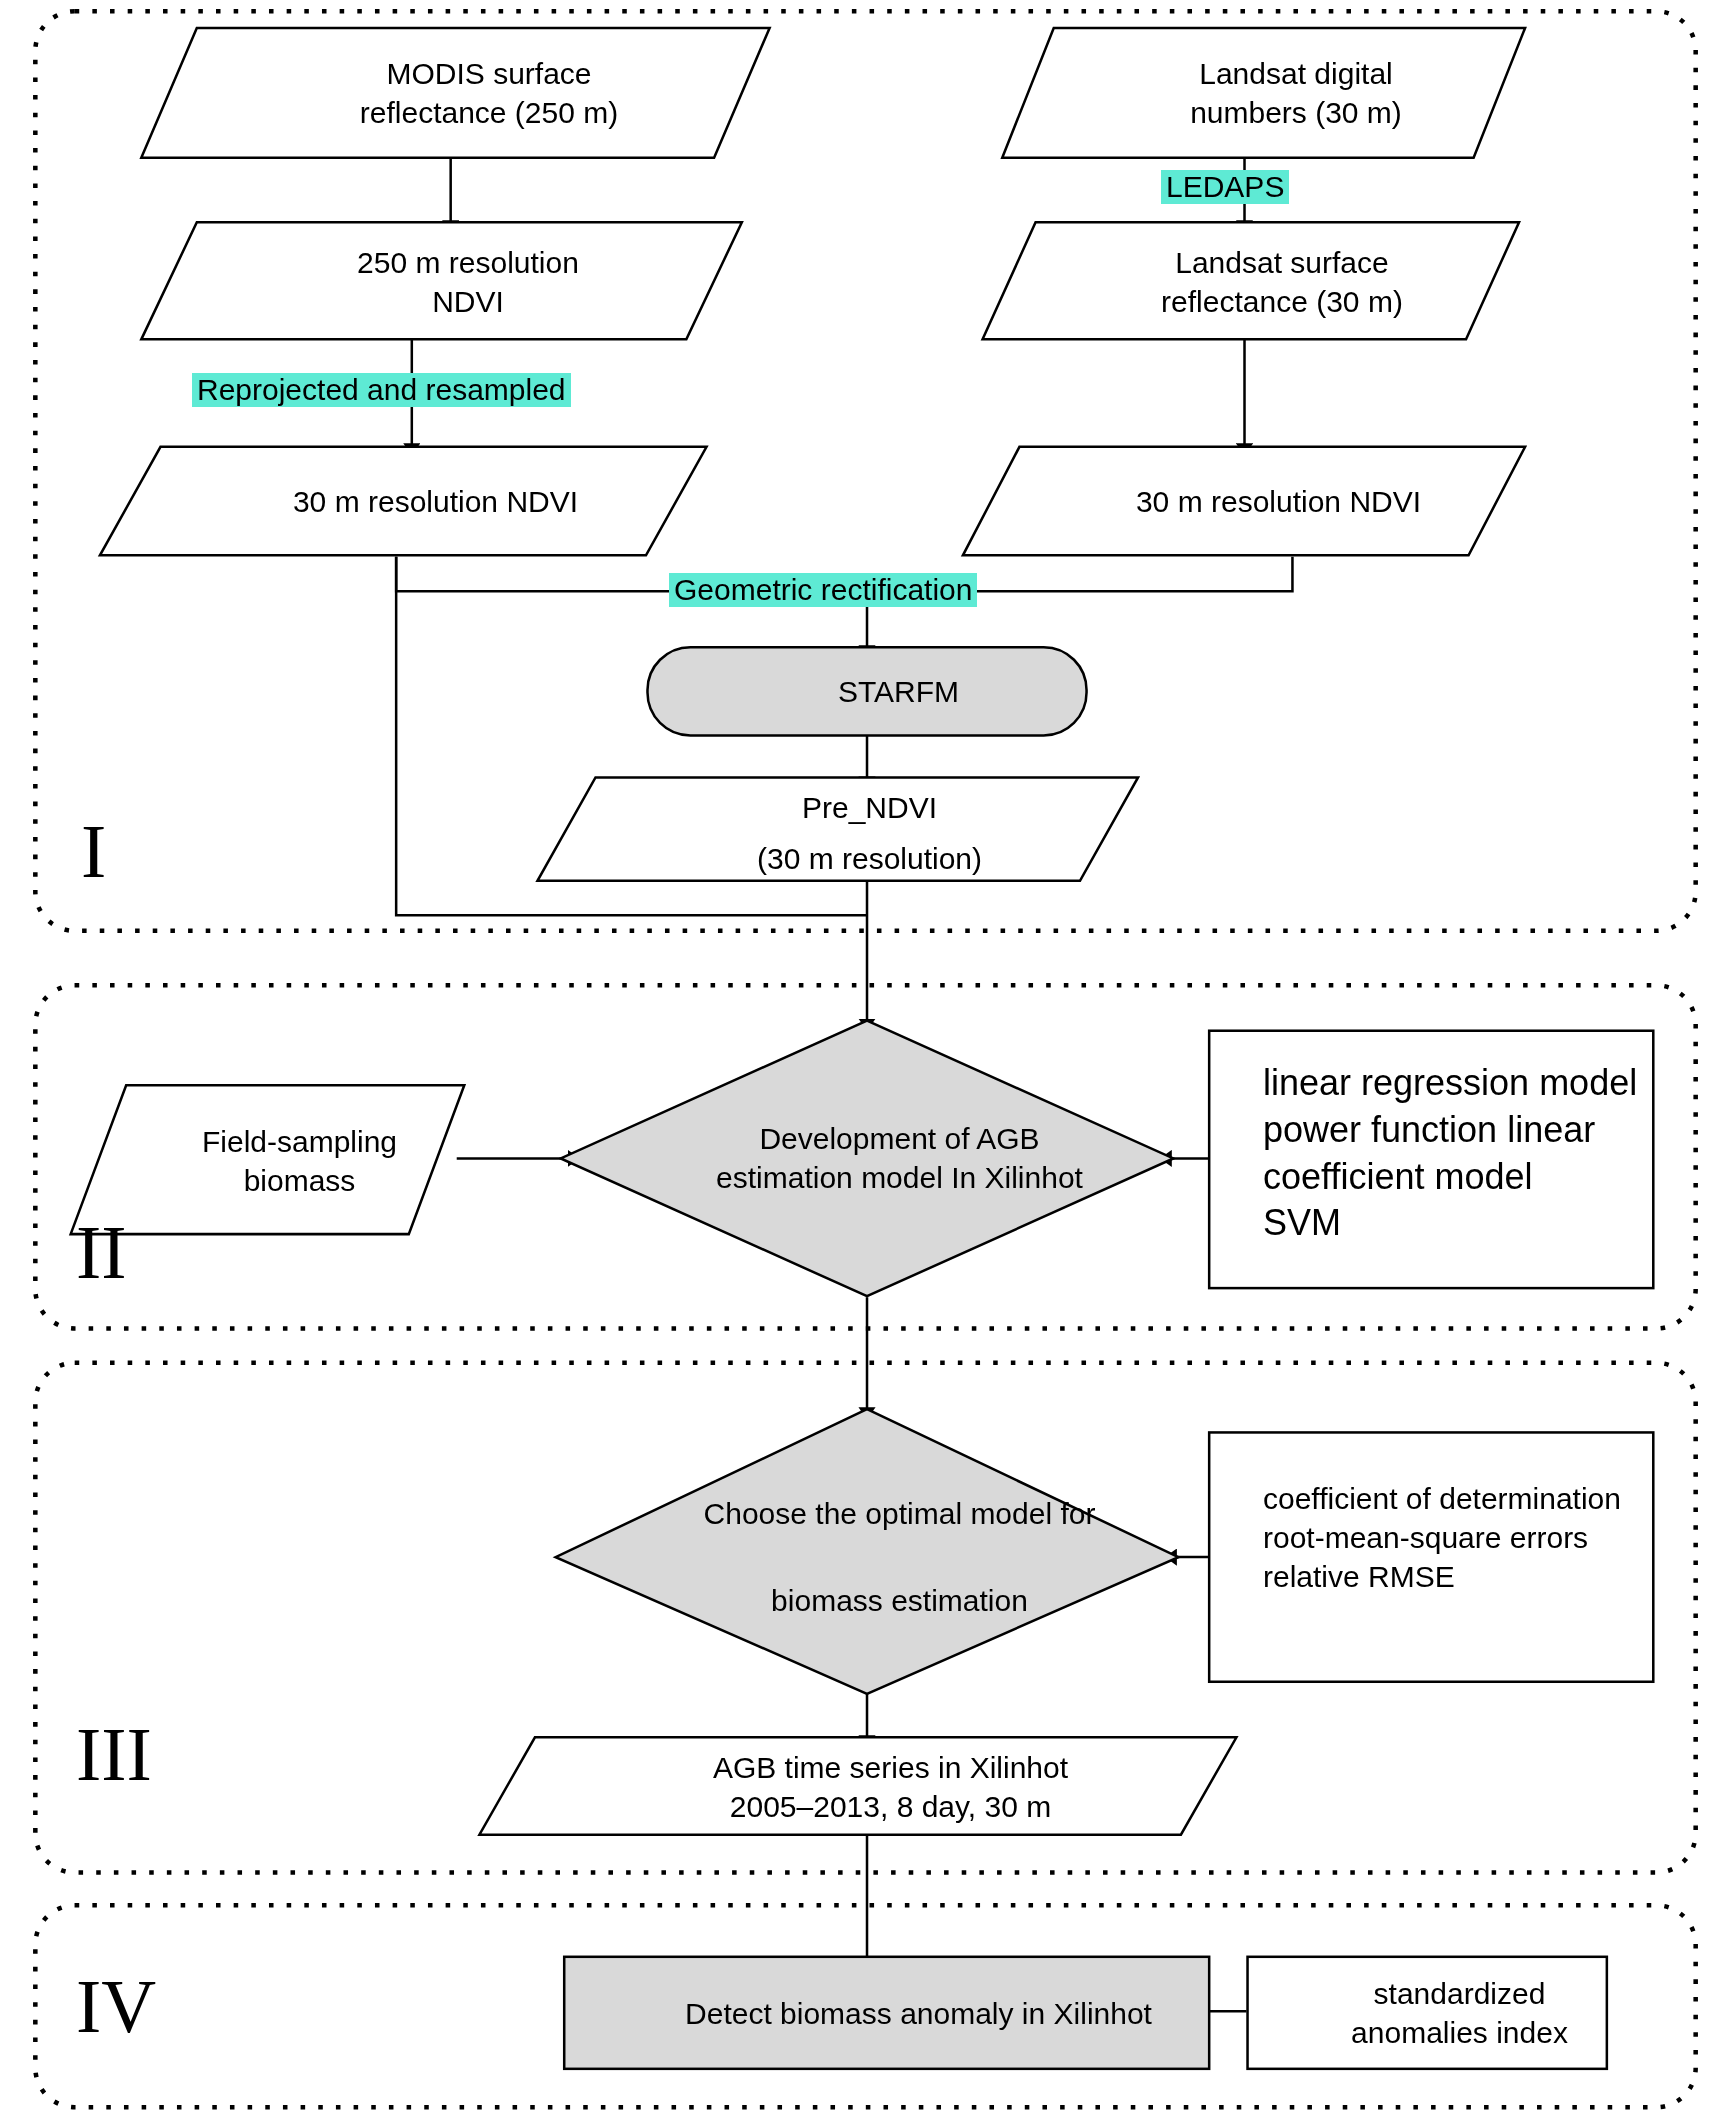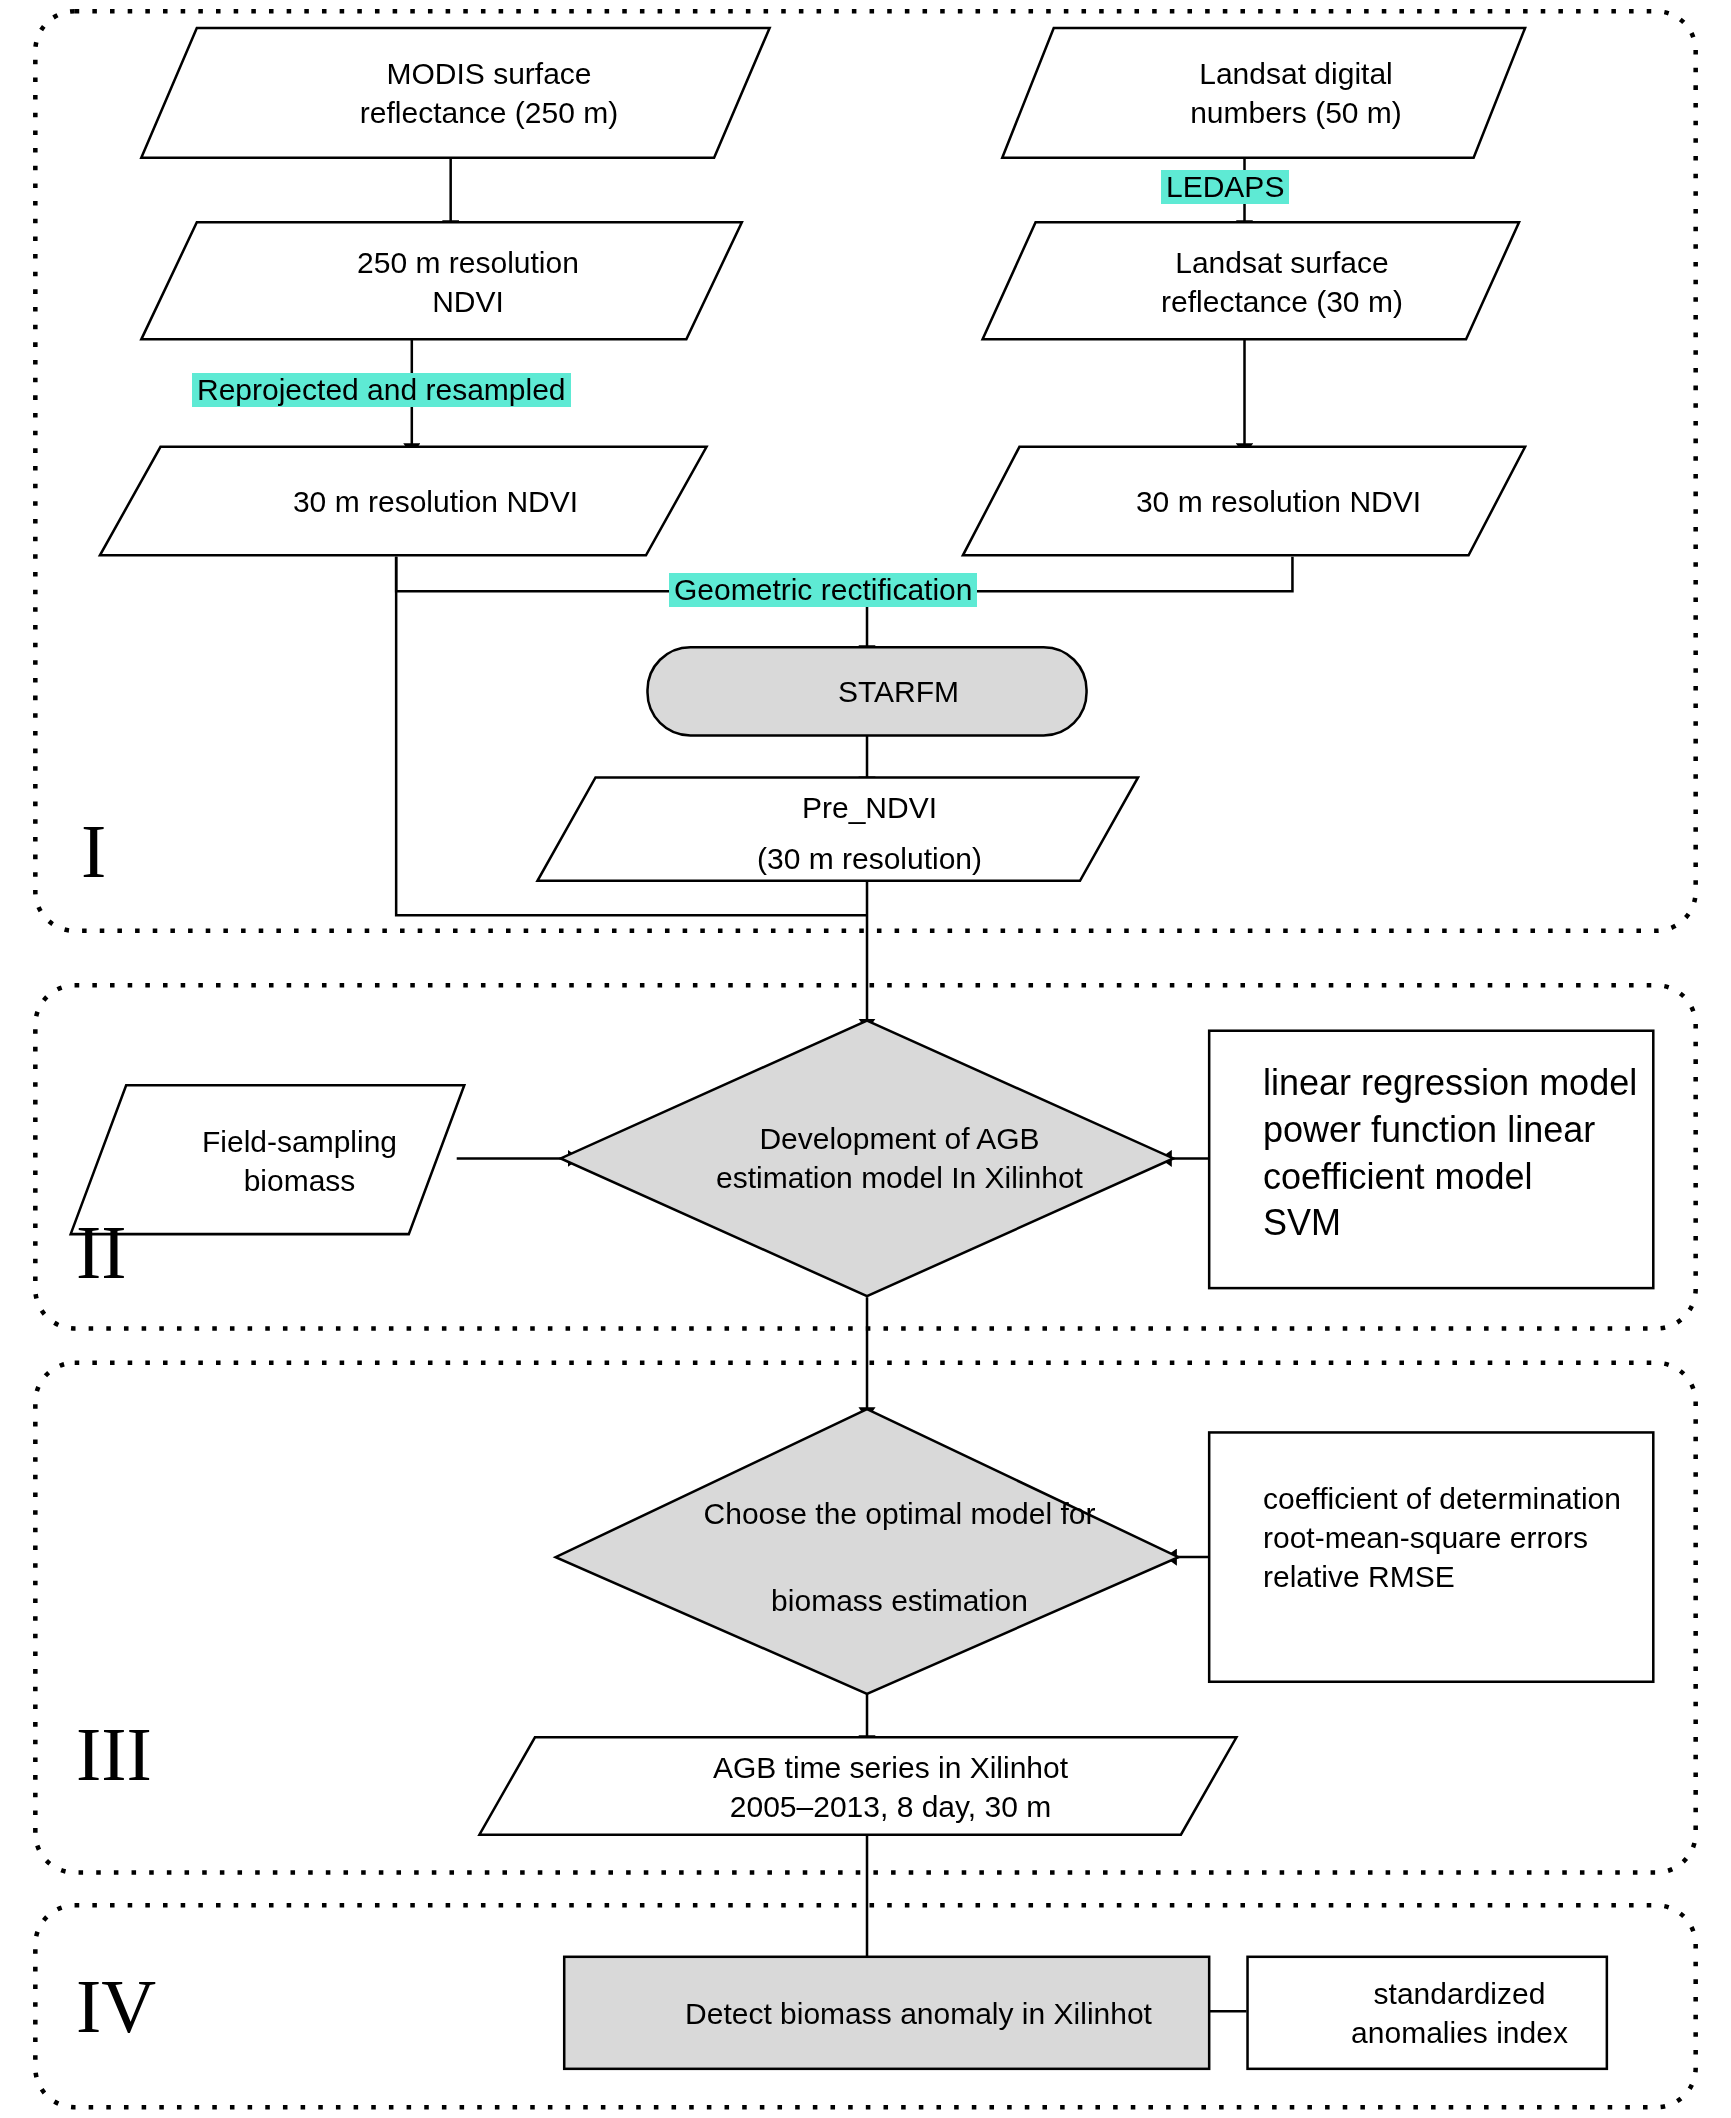--- a/index.html
+++ b/index.html
@@ -167,21 +167,21 @@
     <div>250 m resolution</div>
     <div>NDVI</div>
   </div>
 
   <div class="shape-text" style="left:116px; top:448px; width:575px; height:107px; font-size:30px;">
     <div>30 m resolution NDVI</div>
   </div>
 
   <div class="shape-text" style="left:1019px; top:30px; width:490px; height:126px; font-size:30px;">
     <div>Landsat digital</div>
-    <div>numbers (50 m)</div>
+    <div>numbers (30 m)</div>
   </div>
 
   <div class="shape-text" style="left:999px; top:224px; width:502px; height:115px; font-size:30px;">
     <div>Landsat surface</div>
     <div>reflectance (30 m)</div>
   </div>
 
   <div class="shape-text" style="left:979px; top:448px; width:535px; height:107px; font-size:30px;">
     <div>30 m resolution NDVI</div>
   </div>

